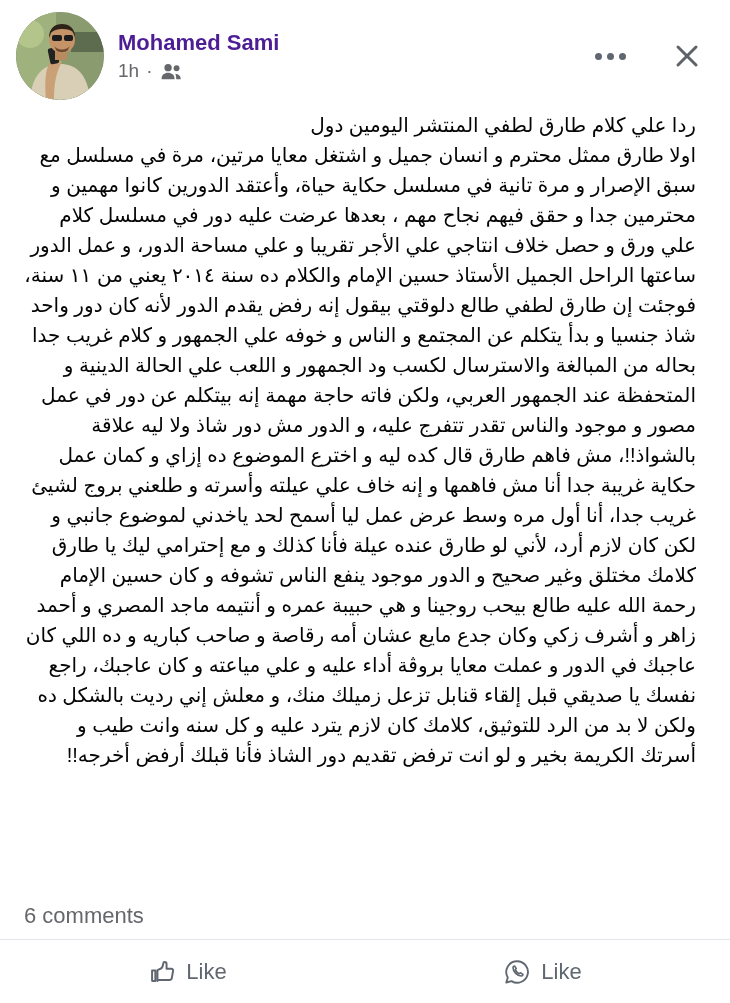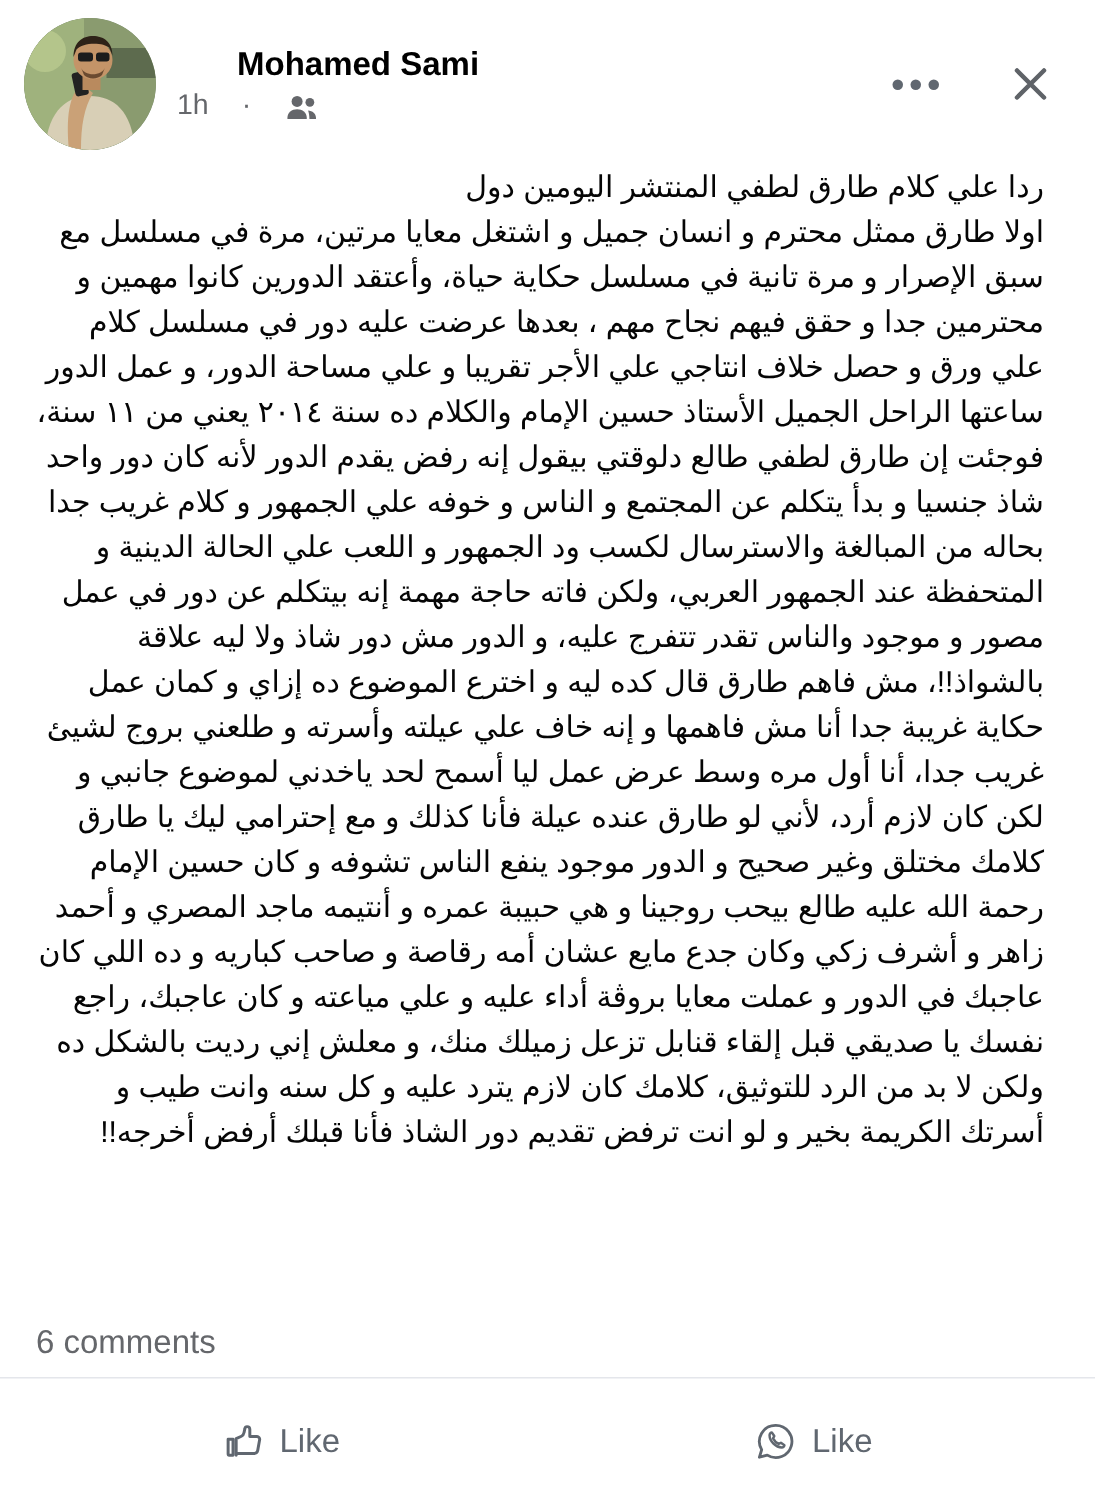--- a/index.html
+++ b/index.html
@@ -37,28 +37,27 @@
     display: flex;
     flex-direction: column;
     justify-content: center;
     gap: 4px;
     flex: 1 1 auto;
     min-width: 0;
   }
   .author-name {
     font-size: 22px;
     font-weight: bold;
-    color: #000000;
+    color: #4c1d95;
     line-height: 1.2;
-    margin-left: 40px;
   }
   .meta-row {
     display: flex;
     align-items: center;
-    gap: 22px;
+    gap: 7px;
     color: #65676B;
     font-size: 19px;
   }
   .privacy-icon svg { display: block; }
   .header-controls {
     display: flex;
     align-items: center;
     gap: 34px;
     padding-right: 4px;
   }
@@ -123,21 +122,21 @@
   .comments-count {
     font-size: 22px;
     color: #65676B;
     cursor: pointer;
   }
   
   .action-bar {
     border-top: 1px solid #E4E6EB;
     display: flex;
     align-items: stretch;
-    height: 85px;
+    height: 64px;
     flex: 0 0 auto;
     padding: 0 10px;
   }
   .action-btn {
     flex: 1 1 0;
     background: none;
     border: none;
     cursor: pointer;
     display: flex;
     align-items: center;

